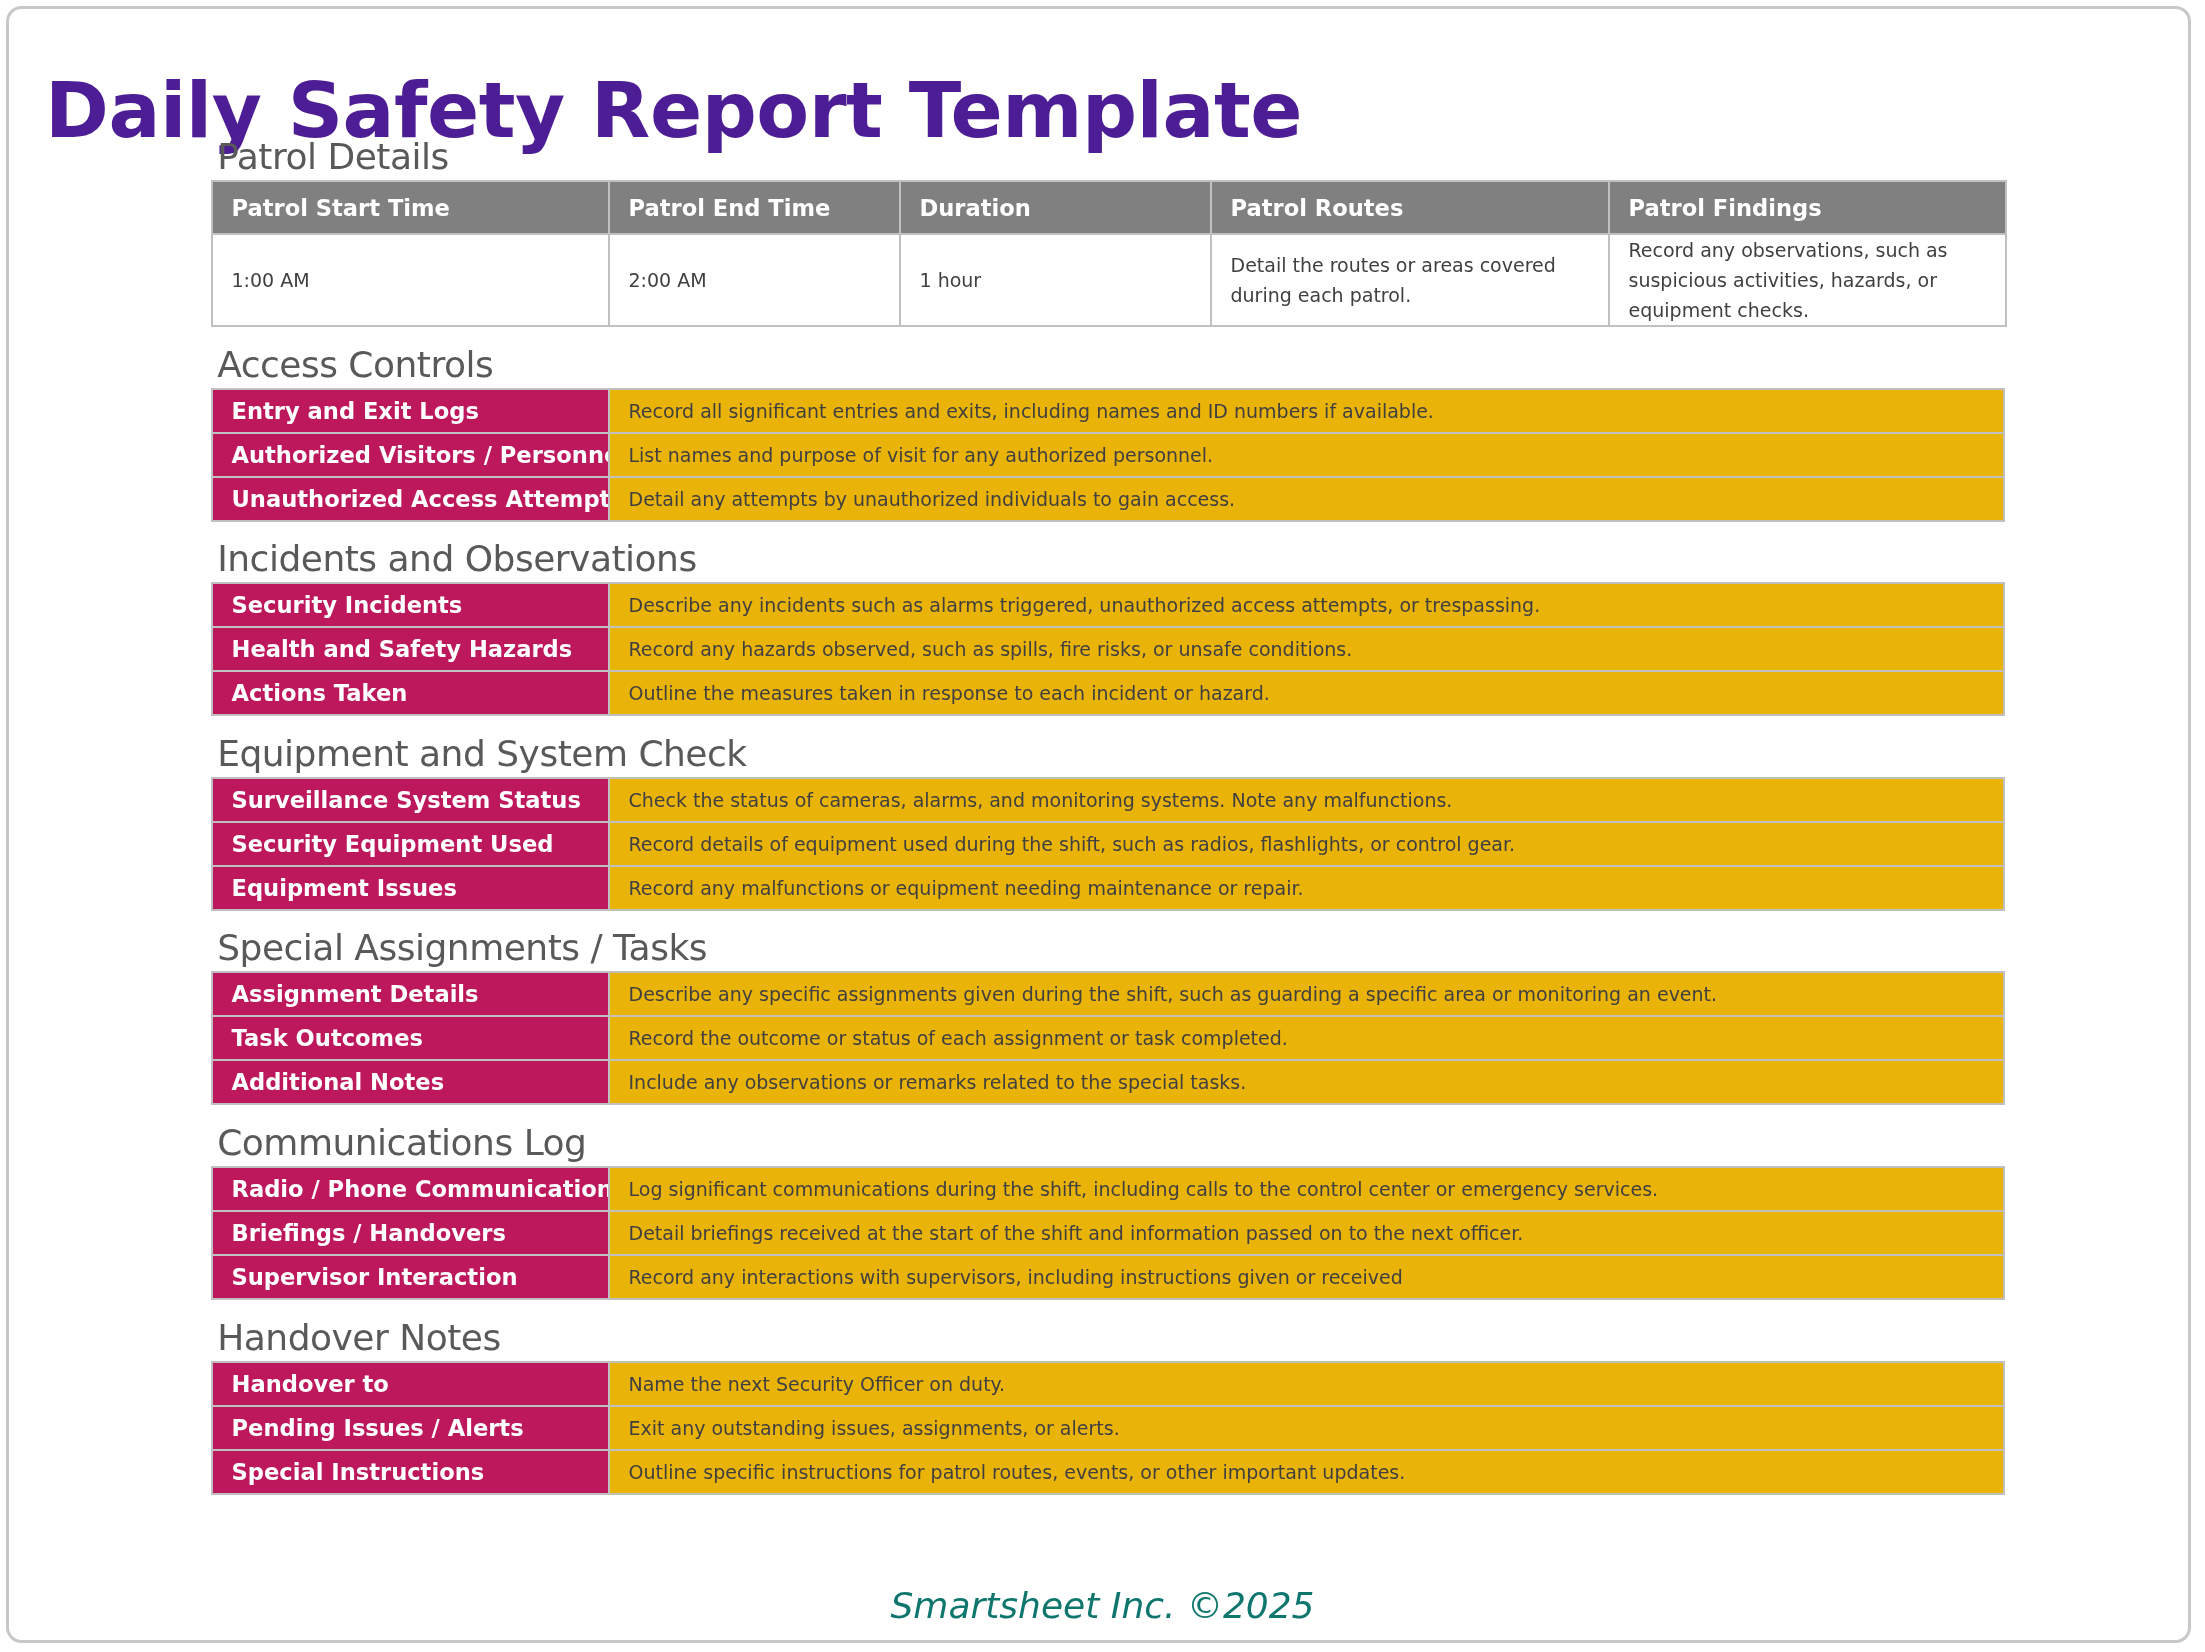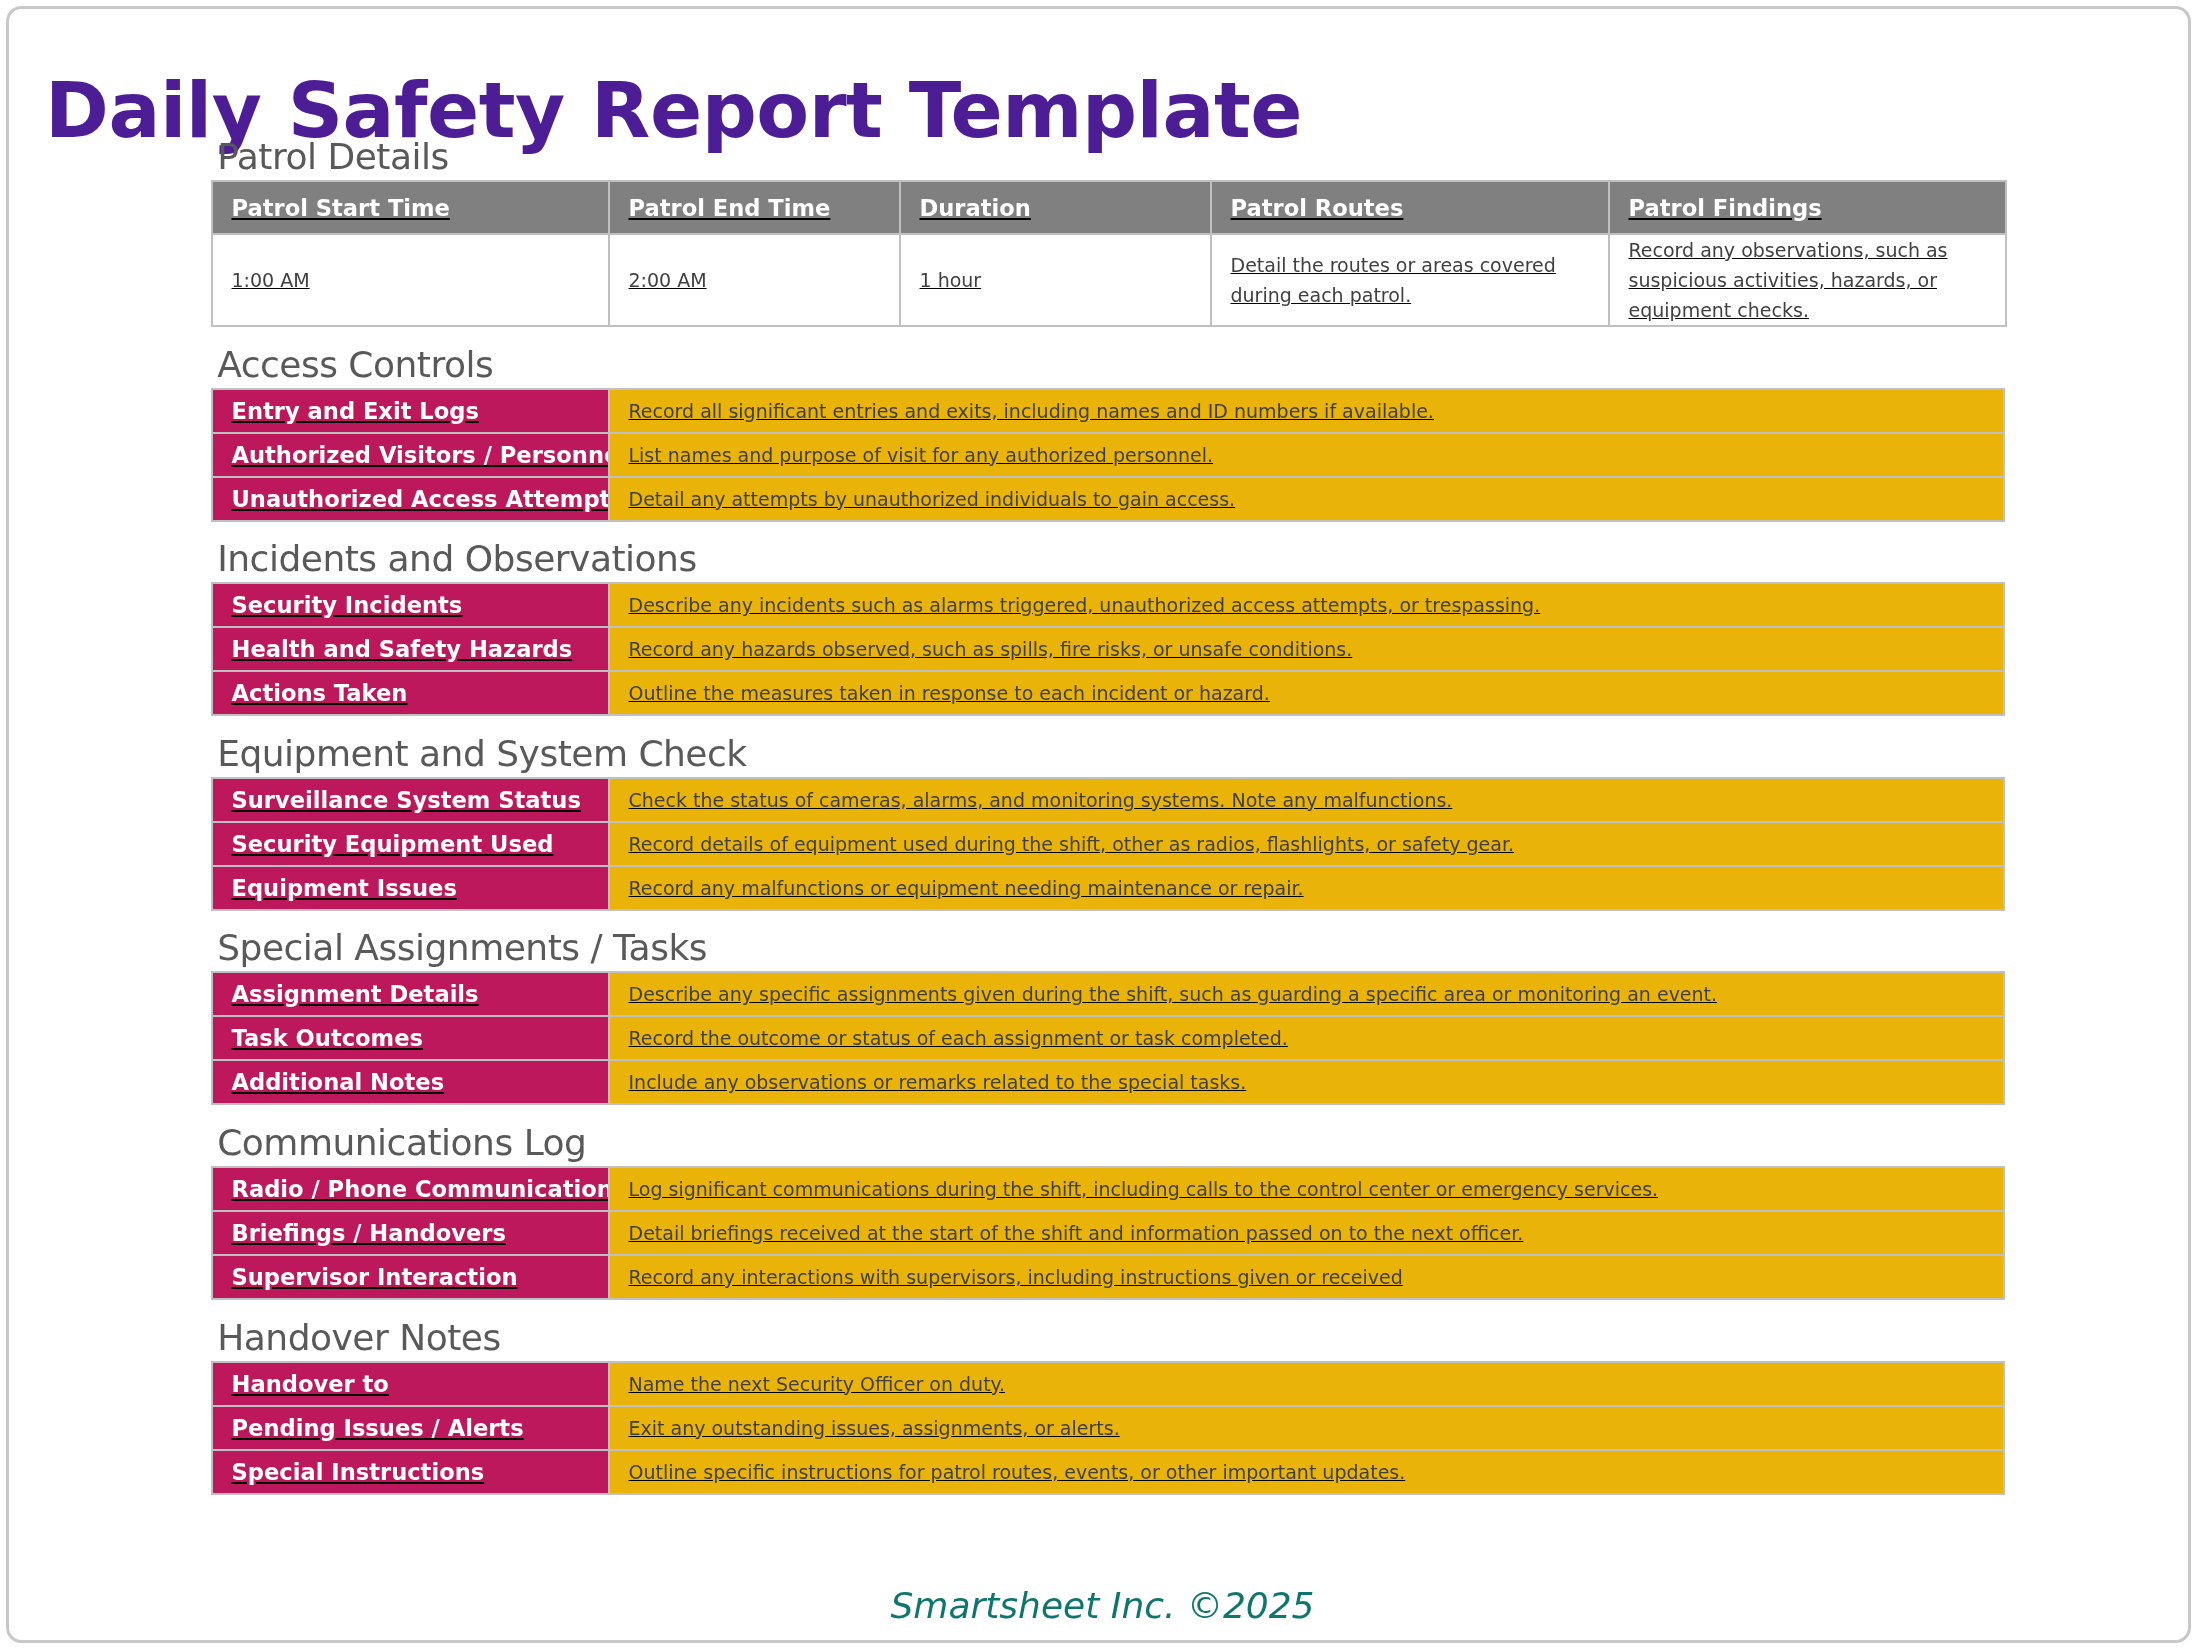--- a/index.html
+++ b/index.html
@@ -1,21 +1,21 @@
 <!DOCTYPE html>
 <html style="font-size:8.2px"><head>
 <meta charset="utf-8">
 <style>
   html, body { margin:0; padding:0; background:#ffffff; }
   body { width:2205px; height:1653px; position:relative; overflow:hidden; font-family:"DejaVu Sans", sans-serif; }
   .frame { position:absolute; left:6.2px; top:6.2px; width:2185px; height:1637px; border:3.6px solid #c8c8c8; border-radius:15.4px; box-sizing:border-box; }
   .title { position:absolute; left:45px; top:20.6px; font-size:77px; font-weight:bold; color:#4c1d95; letter-spacing:-0.5px; white-space:nowrap; line-height:1; }
   .content { position:absolute; left:211px; top:139px; width:1794px; }
   .section-title { font-size:36px; color:#595959; font-weight:normal; line-height:1; margin:0 0 5.1px 6.2px; white-space:nowrap; letter-spacing:-0.5px; }
-  table { border-collapse:collapse; width:100%; table-layout:fixed;text-decoration:underline; }
+  table { border-collapse:collapse; width:100%; table-layout:fixed; }
   .kv td { height:44px; border:2.1px solid #c0c0c0; box-sizing:border-box; vertical-align:middle; }
   .kv td.label { width:397px; background:#be185d; color:#ffffff; font-weight:bold; font-size:22.6px; padding:0 0 0 18.5px; white-space:nowrap; overflow:hidden; }
   .kv td.desc { background:#eab308; color:#404040; font-size:19px; padding:0 0 0 18.5px; white-space:nowrap; overflow:hidden; }
   .section { margin-bottom:19.5px; }
   .patrol th { background:#808080; color:#fff; font-weight:bold; font-size:22.6px; text-align:left; padding:0 0 0 18.5px; height:51px; border:2.1px solid #c0c0c0; white-space:nowrap; }
   .patrol td { background:#fff; color:#404040; font-size:19px; padding:0 10.3px 0 18.5px; height:82px; border:2.1px solid #c0c0c0; vertical-align:middle; line-height:30px; }
   .footer { position:absolute; left:0; width:2205px; top:1585px; text-align:center; font-size:36px; font-style:italic; color:#0f766e; }
 </style>
 </head>
 <body>
@@ -98,21 +98,21 @@
   <div class="section">
     <div class="section-title">Equipment and System Check</div>
     <table class="kv">
       <tbody>
           <tr>
             <td class="label">Surveillance System Status</td>
             <td class="desc">Check the status of cameras, alarms, and monitoring systems. Note any malfunctions.</td>
           </tr>
       <tr>
             <td class="label">Security Equipment Used</td>
-            <td class="desc">Record details of equipment used during the shift, other as radios, flashlights, or safety gear.</td>
+            <td class="desc">Record details of equipment used during the shift, such as radios, flashlights, or control gear.</td>
           </tr>
       <tr>
             <td class="label">Equipment Issues</td>
             <td class="desc">Record any malfunctions or equipment needing maintenance or repair.</td>
           </tr>
     </tbody>
       </table>
   </div>
 
   <div class="section">

